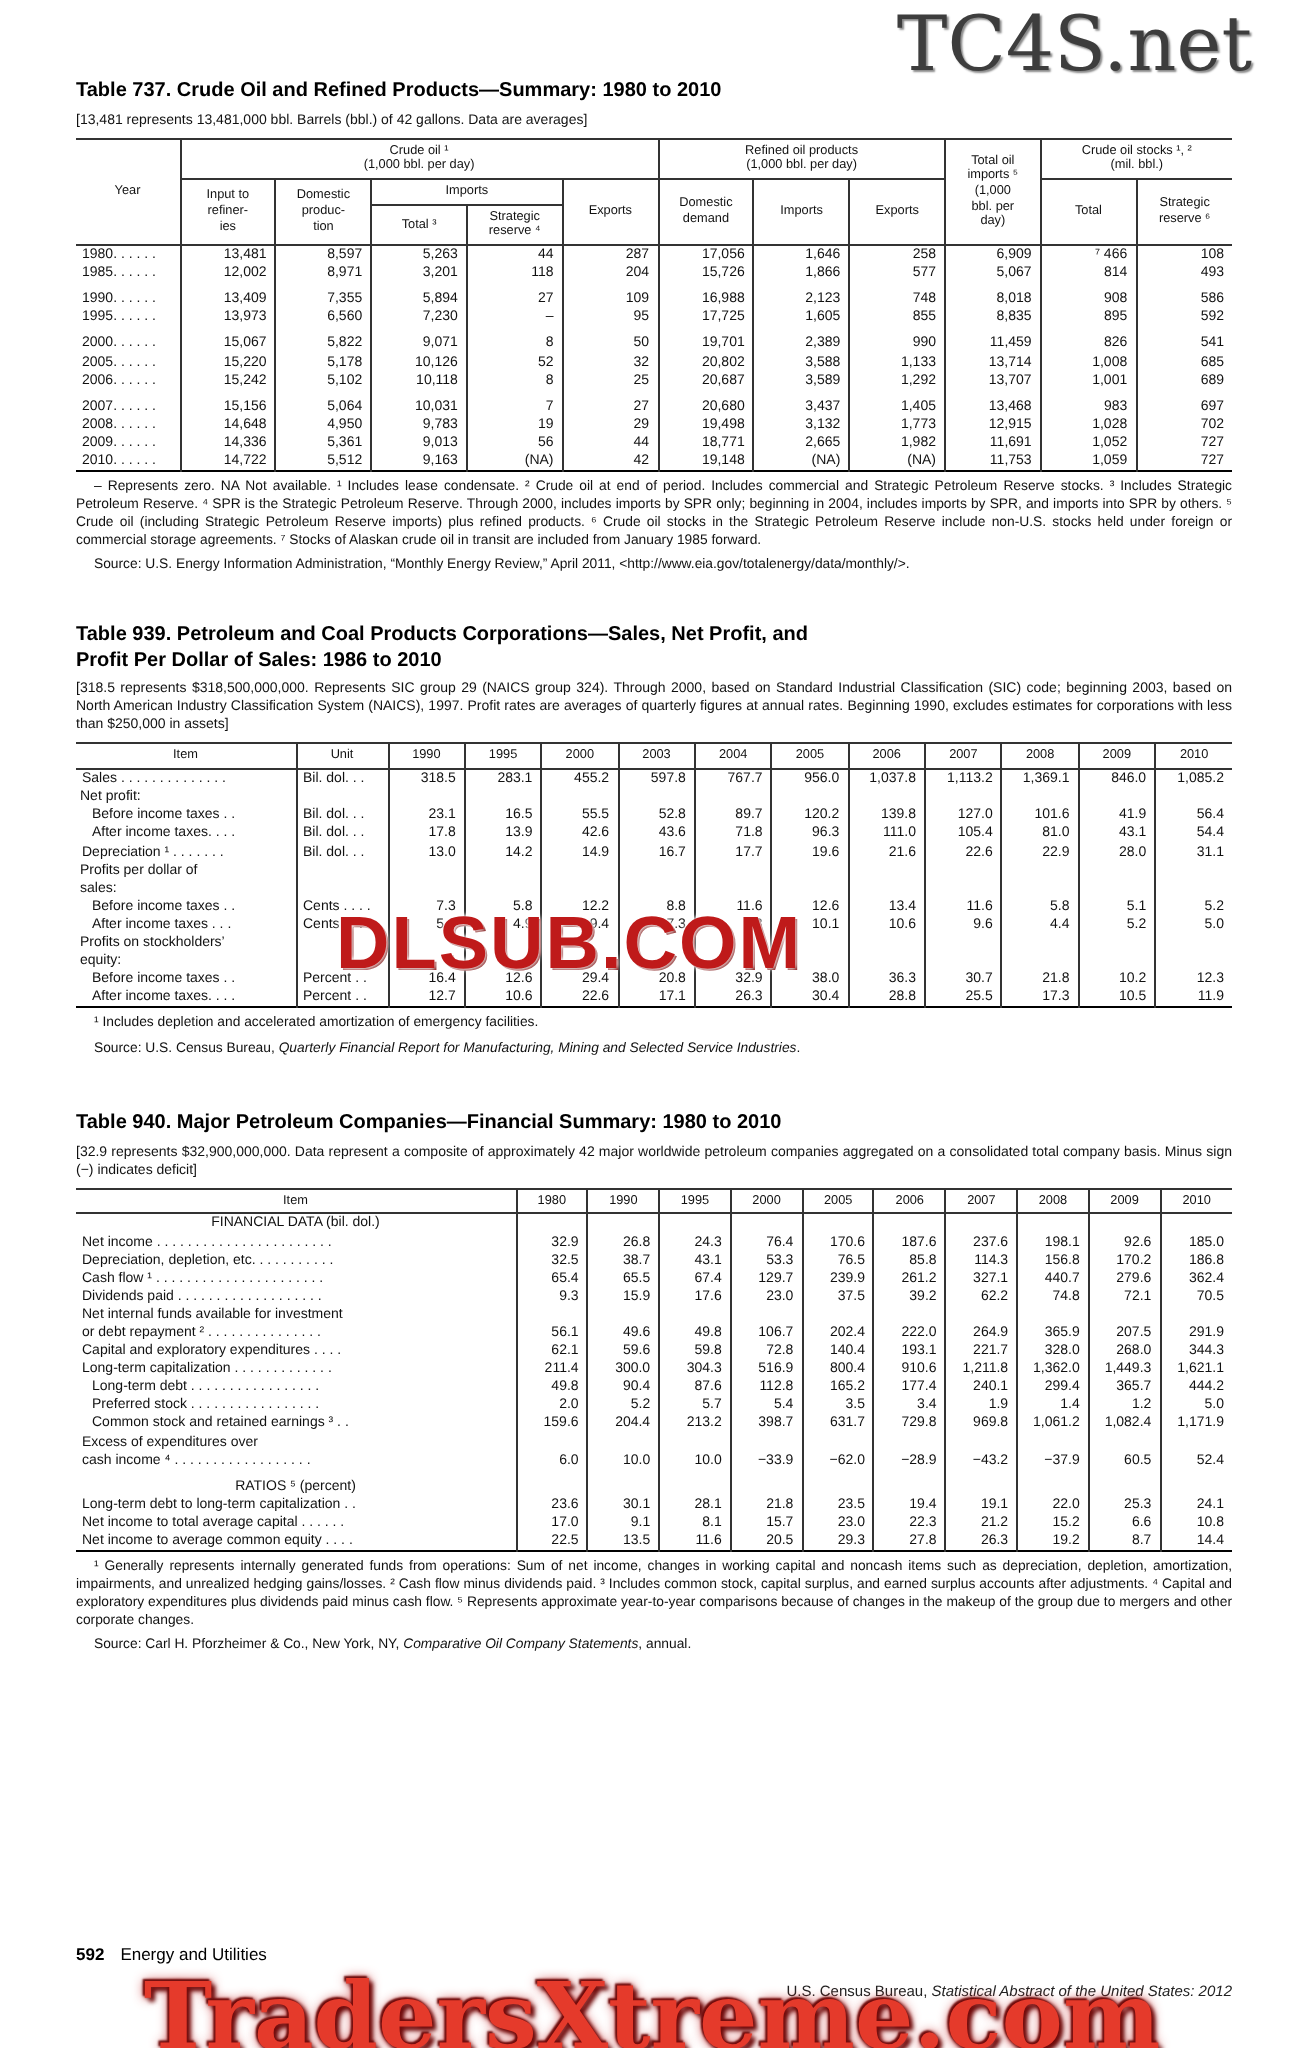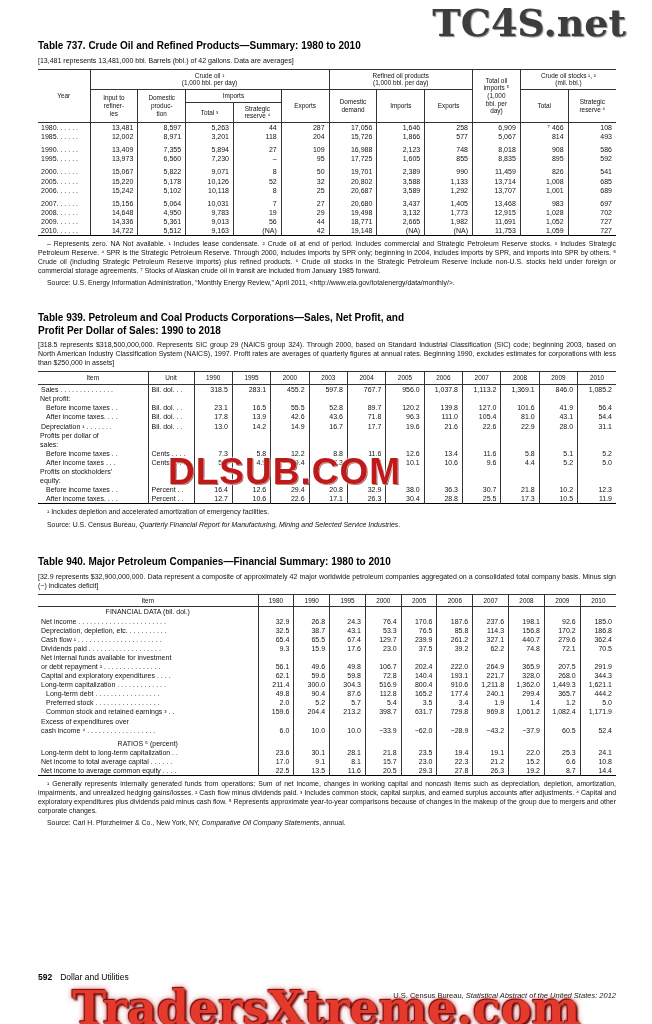--- a/index.html
+++ b/index.html
@@ -56,21 +56,21 @@
   }
   .footer-left .pn { font-weight:bold; margin-right:8px; }
   .footer-right {
     position:absolute; right:36px; top:991px; font-size:7.5px; color:#222; white-space:nowrap;
   }
   .footer-right .it { font-style:italic; }
 
   .wm { position:absolute; pointer-events:none; z-index:50; }
   .wm-top {
     top:0px; right:26px;
-    font-family:"DejaVu Serif", serif; font-weight:bold; font-size:38px;
+    font-family:"DejaVu Serif", serif; font-weight:normal; font-size:38px;
     color:#3d3d3d; text-shadow:1px 1px 1px #8a8a8a; letter-spacing:0px;
   }
   .wm-mid {
     top:451px; left:168px;
     font-family:"Liberation Sans", sans-serif; font-weight:bold; font-size:37px;
     color:#bf1a1a; letter-spacing:1px;
     text-shadow:0 0 2px #ffffff, 0 0 3px #ffffff, 1px 1px 0 #7e0f0f;
   }
   .wm-bot {
     top:981px; left:0; width:652px; text-align:center;
@@ -298,21 +298,21 @@
           </tr>
         </tbody>
     </table>
 
     <p class="fn">– Represents zero. NA Not available. ¹ Includes lease condensate. ² Crude oil at end of period. Includes commercial and Strategic Petroleum Reserve stocks. ³ Includes Strategic Petroleum Reserve. ⁴ SPR is the Strategic Petroleum Reserve. Through 2000, includes imports by SPR only; beginning in 2004, includes imports by SPR, and imports into SPR by others. ⁵ Crude oil (including Strategic Petroleum Reserve imports) plus refined products. ⁶ Crude oil stocks in the Strategic Petroleum Reserve include non-U.S. stocks held under foreign or commercial storage agreements. ⁷ Stocks of Alaskan crude oil in transit are included from January 1985 forward.</p>
     <p class="fn">Source: U.S. Energy Information Administration, “Monthly Energy Review,” April 2011, &lt;http://www.eia.gov/totalenergy/data/monthly/&gt;.</p>
   </section>
 
   <section class="sp-939">
     <h2 class="tbl-title">Table 939. Petroleum and Coal Products Corporations—Sales, Net Profit, and
-Profit Per Dollar of Sales: 1990 to 2018</h2>
+Profit Per Dollar of Sales: 1986 to 2010</h2>
     <p class="bracket">[318.5 represents $318,500,000,000. Represents SIC group 29 (NAICS group 324). Through 2000, based on Standard Industrial Classification (SIC) code; beginning 2003, based on North American Industry Classification System (NAICS), 1997. Profit rates are averages of quarterly figures at annual rates. Beginning 1990, excludes estimates for corporations with less than $250,000 in assets]</p>
 
     <table class="t t939">
       <colgroup>
         <col class="c-item">
           <col class="c-unit">
           <col>
           <col>
           <col>
           <col>
@@ -763,21 +763,21 @@
         </tbody>
     </table>
 
     <p class="fn">¹ Generally represents internally generated funds from operations: Sum of net income, changes in working capital and noncash items such as depreciation, depletion, amortization, impairments, and unrealized hedging gains/losses. ² Cash flow minus dividends paid. ³ Includes common stock, capital surplus, and earned surplus accounts after adjustments. ⁴ Capital and exploratory expenditures plus dividends paid minus cash flow. ⁵ Represents approximate year-to-year comparisons because of changes in the makeup of the group due to mergers and other corporate changes.</p>
     <p class="fn"><span>Source: Carl H. Pforzheimer &amp; Co., New York, NY, </span><span class="it">Comparative Oil Company Statements</span><span>, annual.</span></p>
   </section>
 
 </div>
 
 <div class="footer-left">
-  <span class="pn">592</span><span>Dollar and Utilities</span>
+  <span class="pn">592</span><span>Energy and Utilities</span>
 </div>
 <div class="footer-right">
   <span>U.S. Census Bureau, </span><span class="it">Statistical Abstract of the United States: 2012</span>
 </div>
 
 <div class="wm wm-top">TC4S.net</div>
 <div class="wm wm-mid">DLSUB.COM</div>
 <div class="wm wm-bot">TradersXtreme.com</div>
 
 </body></html>

